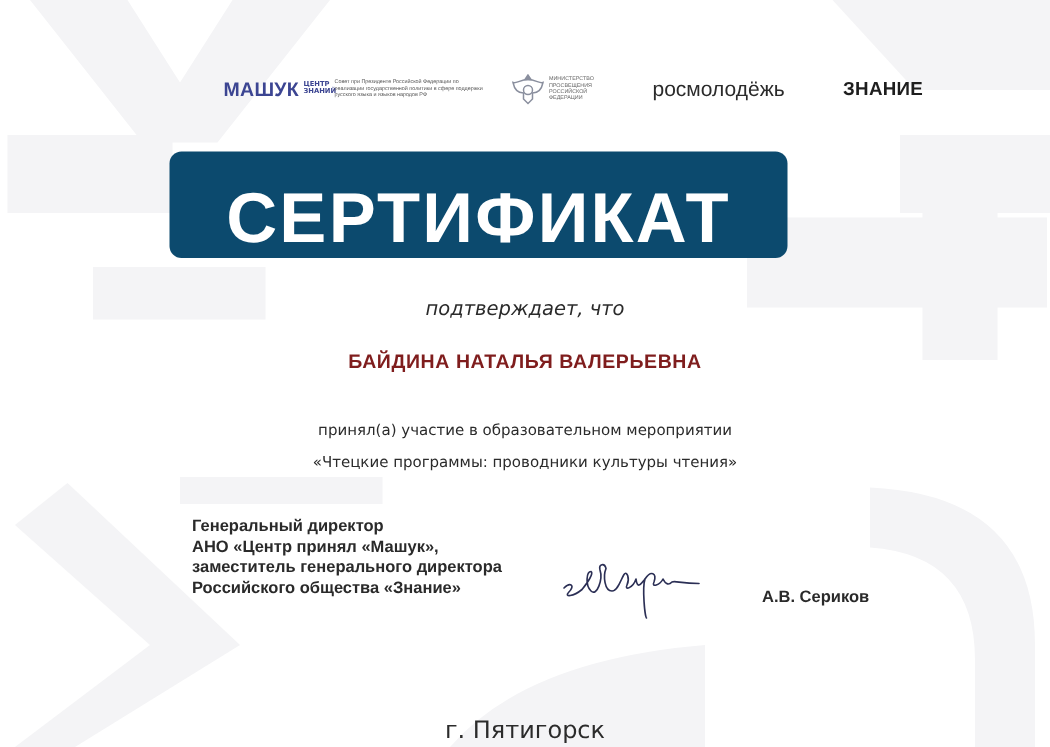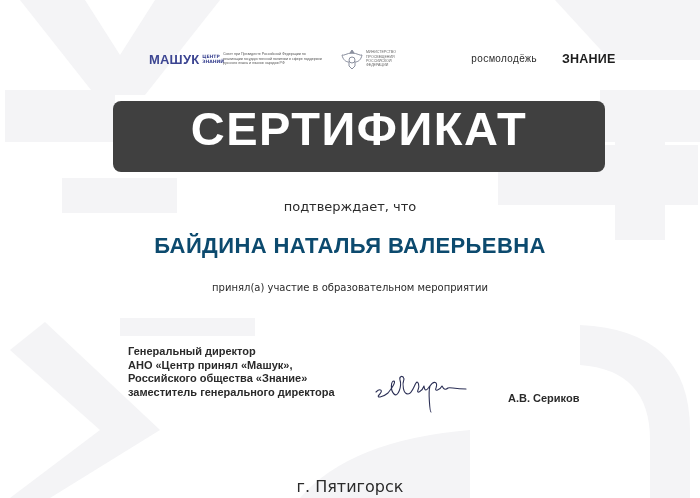--- a/index.html
+++ b/index.html
@@ -18,38 +18,38 @@
     .logo { position: absolute; top: 0; height: 26px; display: flex; align-items: center; }
     .logo-mashuk { left: 0; margin-left: 36px; }
     .mashuk-word { font-family: "Liberation Sans", sans-serif; font-weight: 700; font-size: 13px; color: #3c4592; letter-spacing: 0.2px; }
     .mashuk-sub { display: flex; flex-direction: column; margin-left: 3px; font-size: 4.5px; line-height: 5px; color: #3c4592; font-weight: 700; }
     .logo-council { left: 110px; width: 100px; }
     .council-text { font-size: 3.6px; line-height: 4.4px; color: #555; font-family: "Liberation Sans", sans-serif; }
     .logo-minpros { left: 228px; }
     .emblem { width: 22px; height: 24px; }
     .minpros-text { font-size: 3.6px; line-height: 4.4px; color: #666; margin-left: 3px; font-family: "Liberation Sans", sans-serif; text-transform: uppercase; }
     .logo-rosmol { left: 322px; }
-    .rosmol-text { font-size: 10px; color: #2b2b2b; font-family: Liberation Mono, monospace; margin-left: 36px; }
+    .rosmol-text { font-size: 14px; color: #2b2b2b; font-family: Liberation Sans, sans-serif; }
     .logo-znanie { left: 417px; margin-left: 32px; }
     .znanie-text { font-size: 12.5px; font-weight: 700; color: #1e1e1e; font-family: "Liberation Sans", sans-serif; letter-spacing: 0.2px; }
 
     
     .banner {
-      position: absolute; left: 113px; top: 101px; width: 492px; height: 71px;
-      background: #404040; border-radius: 8px;
-      display: flex; align-items: flex-start; justify-content: center;
+      position: absolute; left: 113px; top: 101px; width: 412px; height: 71px;
+      background: #0c4a6e; border-radius: 8px;
+      display: flex; align-items: flex-end; justify-content: center;
     }
     .banner-title {
       color: #ffffff; font-family: "Liberation Sans", sans-serif; font-weight: 700;
       font-size: 47px; letter-spacing: 1.5px;
     }
 
     .center-line { position: absolute; left: 0; width: 700px; text-align: center; }
-    .confirms { top: 199px; font-size: 13px; color: #2b2b2b; }
-    .recipient { top: 233px; font-size: 22px; font-weight: 700; color: #0c4a6e; letter-spacing: 0.4px; font-family: "Liberation Sans", sans-serif; }
+    .confirms { top: 199px; font-size: 13px; color: #2b2b2b; font-style: italic; }
+    .recipient { top: 233px; font-size: 13px; font-weight: 700; color: #7f1d1d; letter-spacing: 0.4px; font-family: "Liberation Sans", sans-serif; }
     .participation { top: 277px; font-size: 10px; line-height: 21px; color: #2b2b2b; }
 
     .signer-title { position: absolute; left: 128px; top: 345px; font-size: 11px; line-height: 13.5px; font-weight: 700; color: #2a2a2a; font-family: "Liberation Sans", sans-serif; }
     .signature { position: absolute; left: 370px; top: 368px; width: 120px; height: 46px; }
     .signer-name { position: absolute; left: 508px; top: 392px; font-size: 11px; font-weight: 700; color: #2a2a2a; font-family: Liberation Sans, sans-serif; }
 
     .event-date { top: 434px; font-size: 12px; color: #2b2b2b; }
     .event-city { top: 477px; font-size: 16px; color: #2b2b2b; }
   </style>
 </head>
@@ -113,27 +113,28 @@
 
   <div class="banner">
     <span class="banner-title">СЕРТИФИКАТ</span>
   </div>
 
   <div class="center-line confirms">подтверждает, что</div>
   <div class="center-line recipient">БАЙДИНА НАТАЛЬЯ ВАЛЕРЬЕВНА</div>
 
   <div class="center-line participation">
     <div>принял(а) участие в образовательном мероприятии</div>
+    <div>«Чтецкие программы: проводники культуры чтения»</div>
   </div>
 
   <div class="signer-title">
     <div>Генеральный директор</div>
     <div>АНО «Центр принял «Машук»,</div>
+    <div>заместитель генерального директора</div>
     <div>Российского общества «Знание»</div>
-    <div>заместитель генерального директора</div>
   </div>
 
   <svg class="signature" viewBox="0 0 120 46">
     <path d="M6,24 C10,20 14,22 9,27 C6,30 12,30 18,25 C22,20 26,14 24,13 C21,13 20,22 24,26 C28,30 32,18 30,12 C29,8 33,7 34,11 C32,16 33,26 38,26 C42,26 44,18 46,15 C48,12 50,18 48,22 C46,26 52,24 54,18 C55,26 58,20 60,18 C58,24 60,44 61,44 M60,18 C64,12 68,14 66,20 C64,24 70,22 72,18 C74,22 76,22 78,20 C80,19 84,21 96,21" fill="none" stroke="#2b2f55" stroke-width="1.1" stroke-linecap="round" stroke-linejoin="round"></path>
   </svg>
 
   <div class="signer-name">А.В. Сериков</div>
 
   <div class="center-line event-city">г. Пятигорск</div>
 </div>

